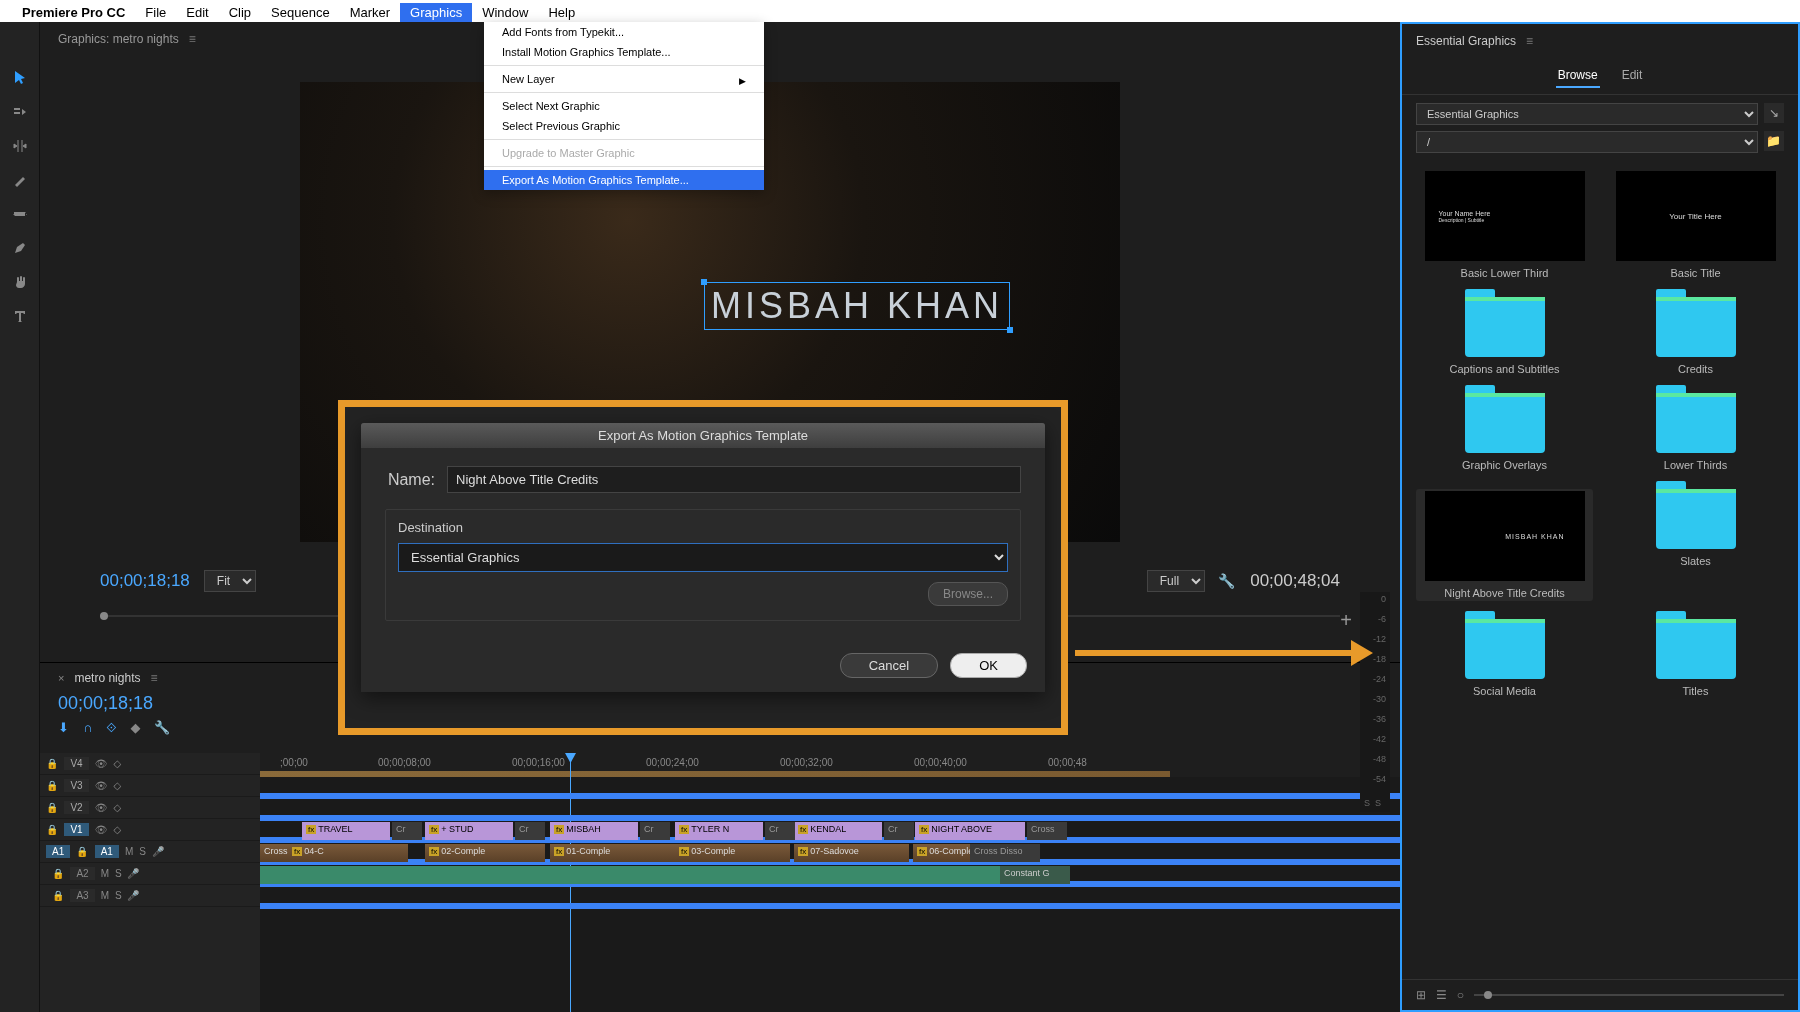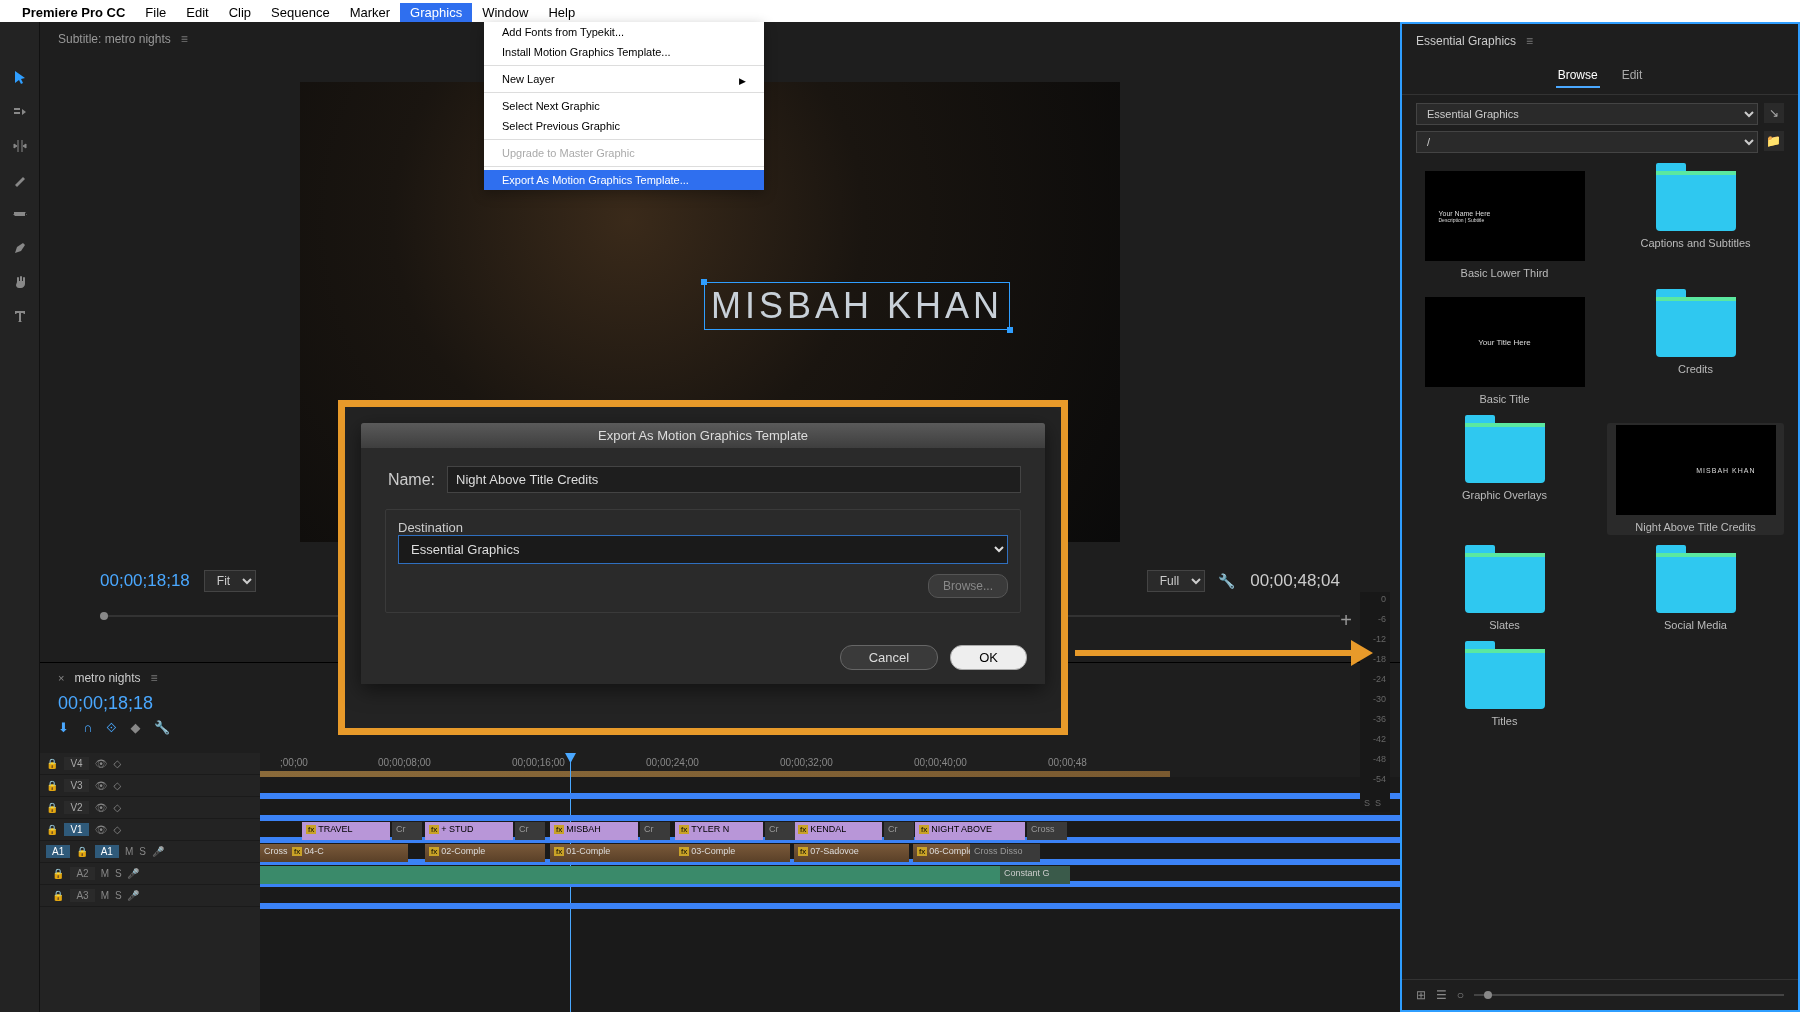--- a/index.html
+++ b/index.html
@@ -113,21 +113,21 @@
 
 
 .dialog-highlight { position: absolute; top: 400px; left: 338px; width: 730px; height: 335px; border: 7px solid #e89a2a; z-index: 50; background: #232323; }
 .dialog { position: absolute; top: 16px; left: 16px; right: 16px; background: #3a3a3a; border-radius: 3px; box-shadow: 0 6px 20px rgba(0,0,0,0.5); }
 .dialog-title { background: linear-gradient(#5a5a5a, #3e3e3e); padding: 5px; text-align: center; color: #ddd; font-size: 13px; border-radius: 3px 3px 0 0; }
 .dialog-body { padding: 18px 24px; background: #2a2a2a; }
 .dialog-row { display: flex; align-items: center; gap: 12px; margin-bottom: 16px; }
 .dialog-row label { color: #ccc; font-size: 16px; width: 50px; text-align: right; }
 .dialog-row input[type=text] { flex: 1; background: #1e1e1e; border: 1px solid #444; color: #ddd; padding: 5px 8px; font-size: 13px; }
 .dest-group { border: 1px solid #3a3a3a; padding: 10px 12px 14px; border-radius: 2px; }
-.dest-label { color: #ccc; font-size: 13px; }
+.dest-label { color: #ccc; font-size: 13px; margin-bottom: 8px; }
 .dest-select { width: 100%; background: #1a1a1a; border: 1px solid #2f6fbf; color: #ddd; padding: 5px 8px; font-size: 13px; }
 .browse-btn { float: right; margin-top: 10px; background: #3a3a3a; border: 1px solid #555; color: #888; padding: 4px 14px; border-radius: 10px; font-size: 12px; cursor: not-allowed; }
 .dialog-buttons { padding: 14px 18px; display: flex; justify-content: flex-end; gap: 12px; background: #2a2a2a; }
 .dialog-buttons button { padding: 4px 28px; border-radius: 12px; font-size: 13px; cursor: pointer; }
 .btn-cancel { background: #3a3a3a; border: 1px solid #666; color: #ddd; }
 .btn-ok { background: #eee; border: 1px solid #aaa; color: #000; }
 
 
 .arrow { position: absolute; top: 650px; left: 1075px; width: 280px; height: 6px; background: #e89a2a; z-index: 60; }
 .arrow::after { content: ""; position: absolute; right: -18px; top: -10px; border-left: 22px solid #e89a2a; border-top: 13px solid transparent; border-bottom: 13px solid transparent; }
@@ -209,21 +209,21 @@
     <div class="tool">
         <svg width="16" height="16" viewBox="0 0 16 16">
           <path fill="currentColor" d="M3 3h10v3h-1l-1-1H9v8l1 1H6l1-1V5H5L4 6H3z"></path>
         </svg>
       </div>
   </div>
 
   <div class="center">
     <div class="program-panel">
       <div class="program-header">
-        <span>Subtitle: metro nights</span>
+        <span>Graphics: metro nights</span>
         <span class="hamburger">≡</span>
       </div>
       <div class="program-viewer">
         <div class="viewer-title">MISBAH KHAN</div>
       </div>
       <div class="timecode-row">
         <div style="display:flex;align-items:center;gap:14px">
           <span class="tc-left">00;00;18;18</span>
           <select><option>Fit</option></select>
         </div>
@@ -388,36 +388,40 @@
     </div>
     <div class="rp-grid">
       <div class="rp-item">
         <div class="rp-thumb thumb-lower">
             <div>Your Name Here</div>
             <div style="font-size:5px">Description | Subtitle</div>
           </div>
         <div class="rp-label">Basic Lower Third</div>
       </div>
       <div class="rp-item">
-          <div class="rp-folder"></div>
-          <div class="rp-label">Captions and Subtitles</div>
-        </div>
-      <div class="rp-item">
         <div class="rp-thumb thumb-title">
             <span>Your Title Here</span>
           </div>
         <div class="rp-label">Basic Title</div>
       </div>
       <div class="rp-item">
           <div class="rp-folder"></div>
+          <div class="rp-label">Captions and Subtitles</div>
+        </div>
+      <div class="rp-item">
+          <div class="rp-folder"></div>
           <div class="rp-label">Credits</div>
         </div>
       <div class="rp-item">
           <div class="rp-folder"></div>
           <div class="rp-label">Graphic Overlays</div>
+        </div>
+      <div class="rp-item">
+          <div class="rp-folder"></div>
+          <div class="rp-label">Lower Thirds</div>
         </div>
       <div class="rp-item selected">
         <div class="rp-thumb thumb-night">
             <span>MISBAH KHAN</span>
           </div>
         <div class="rp-label">Night Above Title Credits</div>
       </div>
       <div class="rp-item">
           <div class="rp-folder"></div>
           <div class="rp-label">Slates</div>

